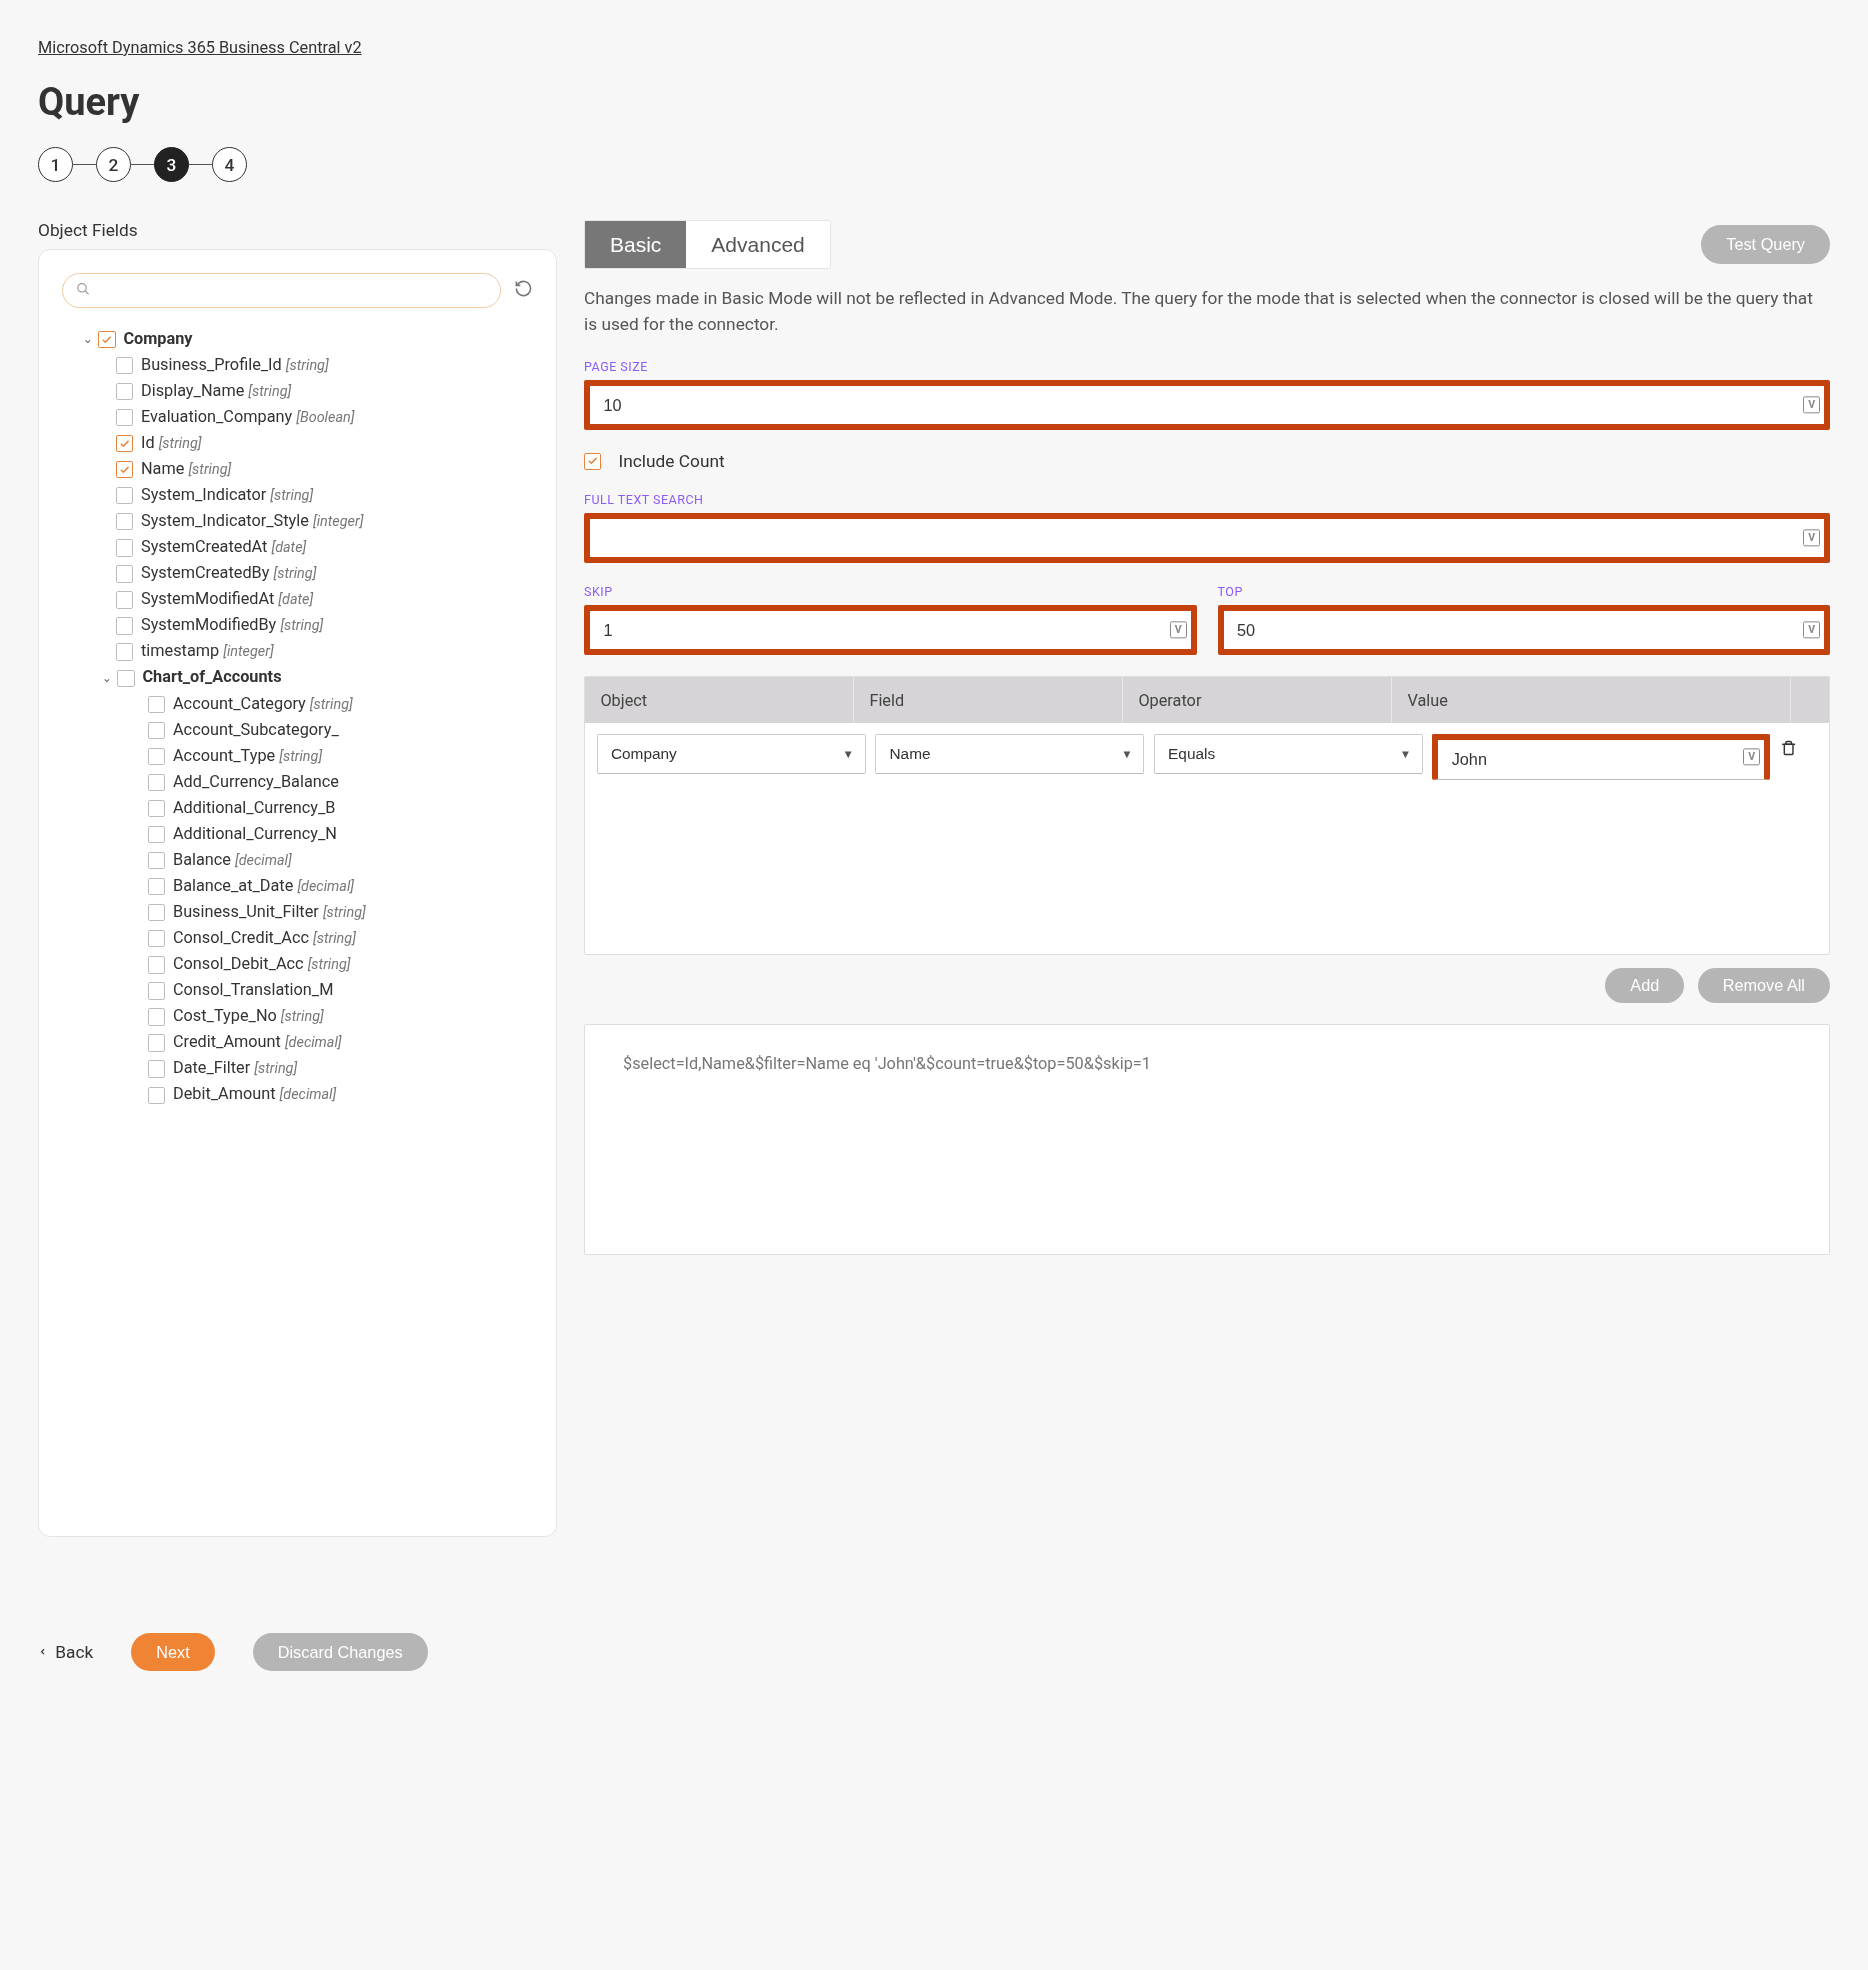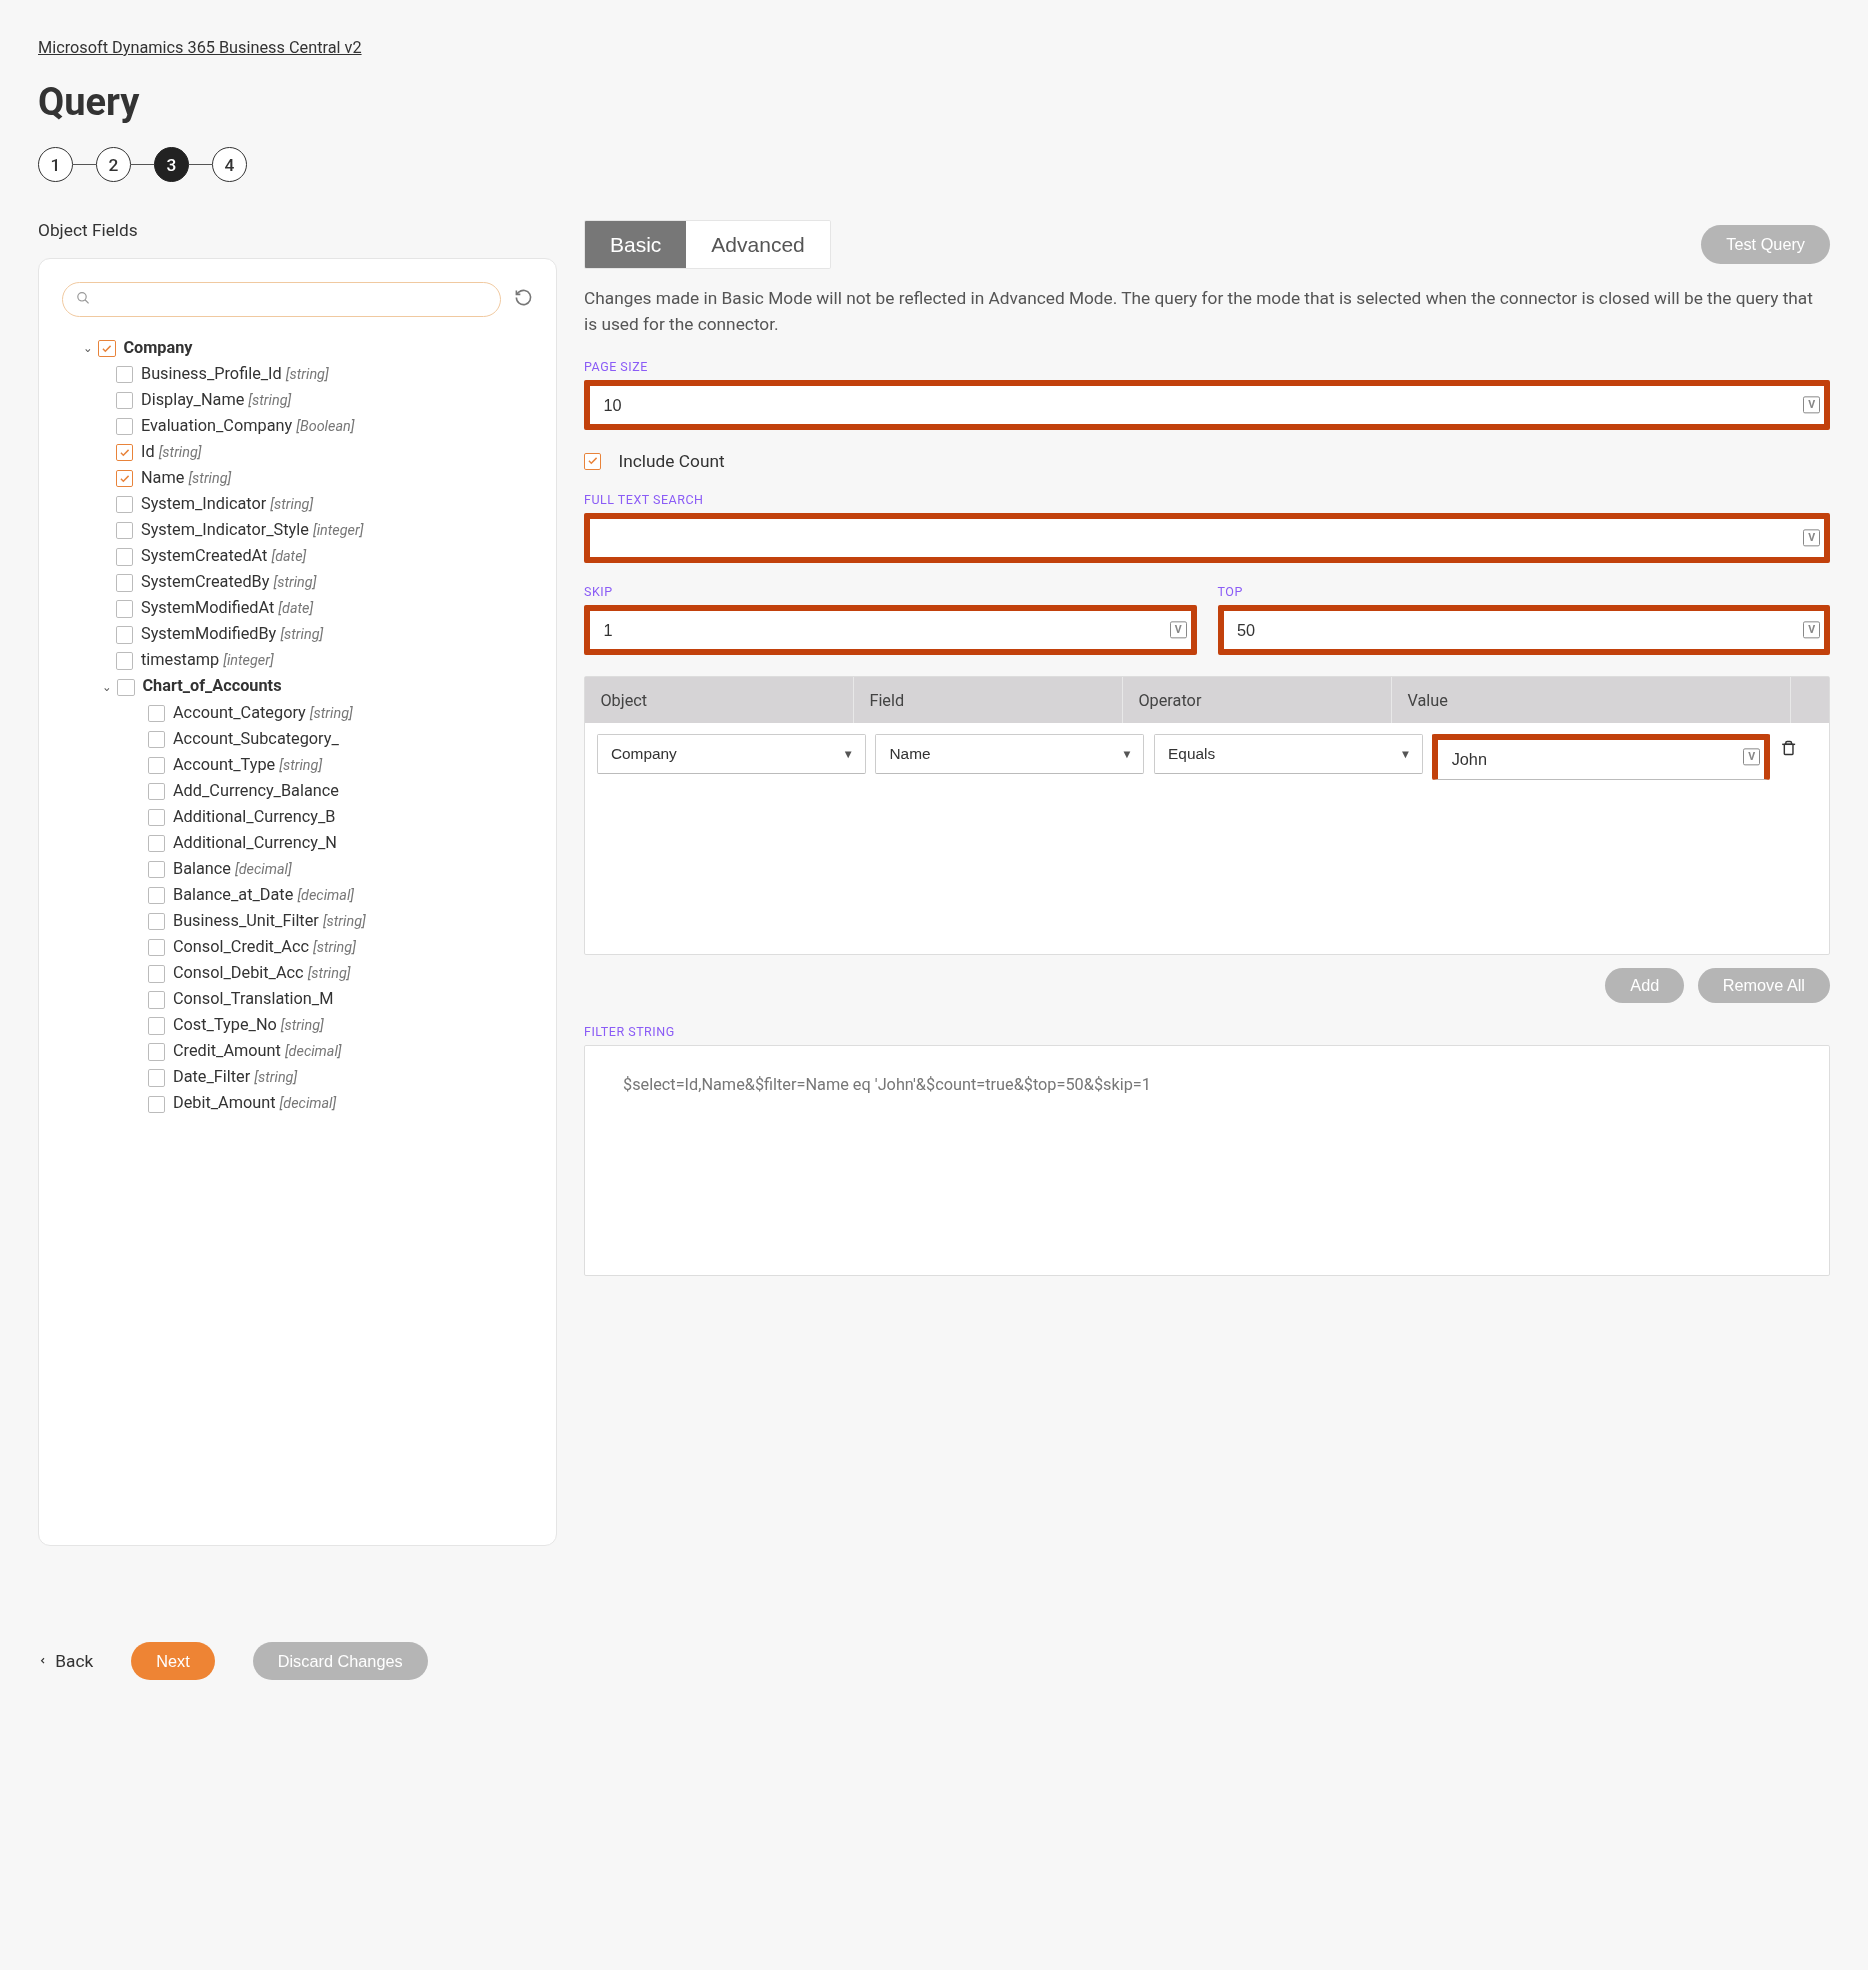--- a/index.html
+++ b/index.html
@@ -9,21 +9,21 @@
 
 .stepper { display: flex; align-items: center; margin-bottom: 38px; }
 .step { width: 35px; height: 35px; border-radius: 50%; border: 1.9px solid #333; display: flex; align-items: center; justify-content: center; font-size: 17.3px; font-weight: 500; background: #fff; }
 .step.active { background: #222; color: #fff; border-color: #222; }
 .step-line { width: 23px; height: 1.9px; background: #555; }
 
 .main-layout { display: flex; gap: 27px; }
 .left-col { width: 519px; flex-shrink: 0; }
 .right-col { flex: 1; min-width: 0; }
 
-.section-label { font-size: 17.3px; margin-bottom: 18px; color: #333; }
+.section-label { font-size: 17.3px; margin-bottom: 9px; color: #333; }
 
 .fields-panel { background: #fff; border: 1px solid #e5e5e5; padding: 23px 23px 23px 23px; height: 1288px; overflow: hidden; border-radius: 12px; }
 .search-row { display: flex; align-items: center; gap: 13.4px; margin-bottom: 17.3px; }
 .search-input-wrap { flex: 1; position: relative; border: 1px solid #f0c9a0; border-radius: 960px; padding: 7.7px 15.4px 7.7px 38px; background: #fff; }
 .search-input-wrap input { border: none; outline: none; width: 100%; font-size: 14.4px; background: transparent; }
 .search-icon { position: absolute; left: 13.4px; top: 50%; transform: translateY(-50%); color: #999; }
 .refresh-icon { color: #777; cursor: pointer; }
 
 .tree { font-size: 16.3px; line-height: 1.6; }
 .tree-node { white-space: nowrap; overflow: hidden; }
@@ -257,21 +257,20 @@
         </div>
       </div>
       <div class="filter-body-pad"></div>
     </div>
 
     <div class="filter-actions">
       <button class="btn btn-grey" style="padding:7.7px 25px">Add</button>
       <button class="btn btn-grey" style="padding:7.7px 25px">Remove All</button>
     </div>
 
-    <div class="form-label">FILTER STRING</div>
     <div class="textarea-wrap">$select=Id,Name&amp;$filter=Name eq 'John'&amp;$count=true&amp;$top=50&amp;$skip=1</div>
   </div>
 </div>
 
 <div class="footer">
   <div class="back-link">
     <span>
       <svg width="9.6" height="13.4" viewBox="0 0 24 24" fill="none" stroke="currentColor" stroke-width="3">
           <polyline points="15 18 9 12 15 6"></polyline>
         </svg>

